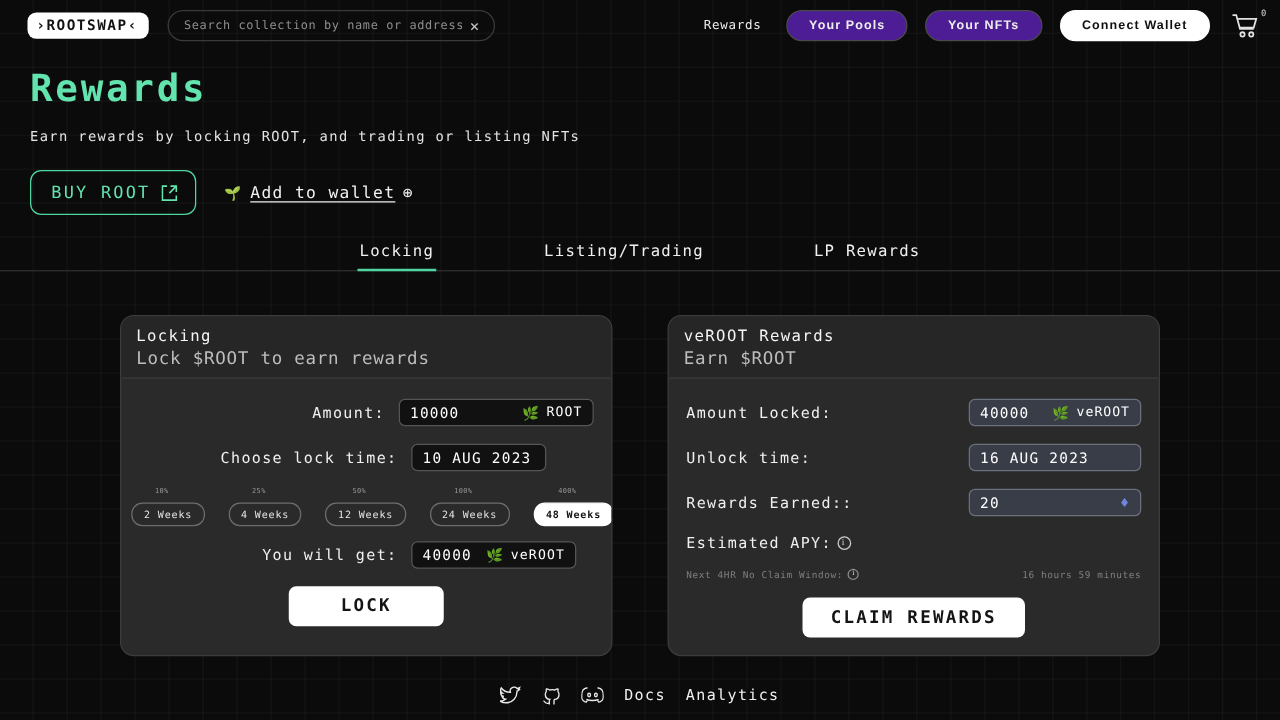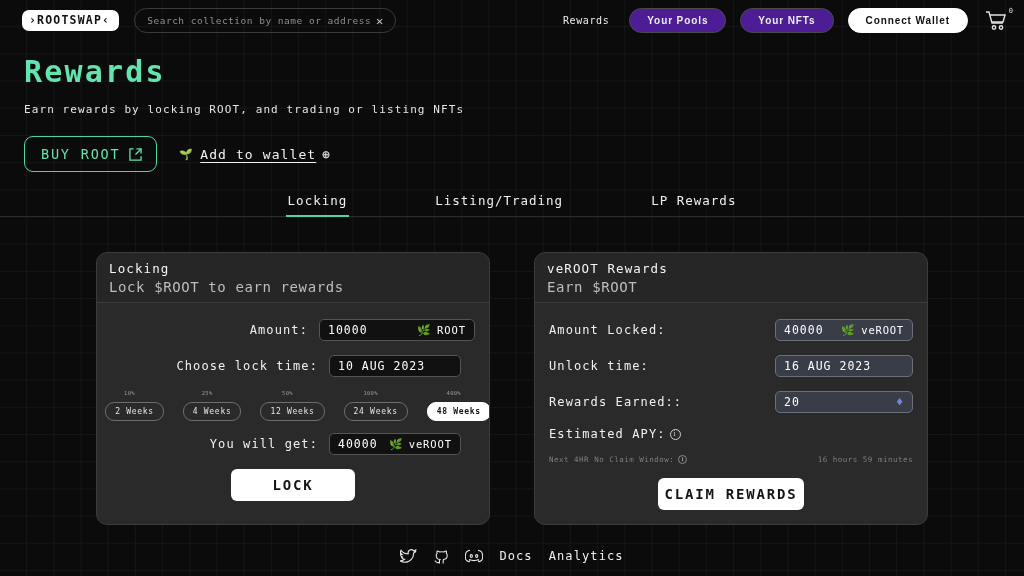--- a/index.html
+++ b/index.html
@@ -245,21 +245,21 @@
   }
   .field .suffix {
     margin-left: auto;
     display: flex;
     align-items: center;
     gap: 5px;
     font-size: 10.5px;
     letter-spacing: 0.9px;
   }
   .f-amount { width: 163px; }
-  .f-date { width: 132px; }
+  .f-date { width: 108px; }
   .f-get { width: 132px; }
 
   
   .weeks {
     display: flex;
     gap: 9px;
     justify-content: center;
     margin: 2px 0 12px;
     padding-top: 8px;
   }
@@ -302,21 +302,21 @@
     border: none;
     border-radius: 6px;
     font-family: inherit;
     font-size: 14px;
     letter-spacing: 1.8px;
     font-weight: bold;
     padding: 8px 0;
     cursor: pointer;
   }
   .btn-lock { width: 124px; }
-  .btn-claim { width: 146px; }
+  .btn-claim { width: 178px; }
 
   
   .rrow { justify-content: space-between; margin-bottom: 14px; }
   .rrow .row-label { font-size: 12px; }
   .rfield {
     background: #383d48;
     border: 1px solid #6b707d;
     border-radius: 5px;
     height: 22px;
     width: 138px;

